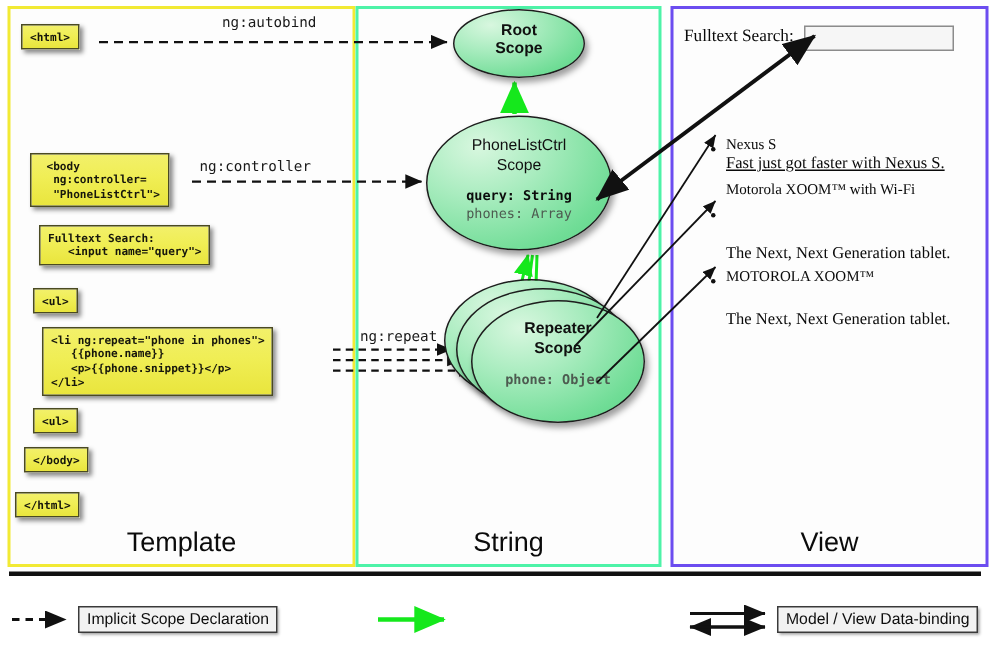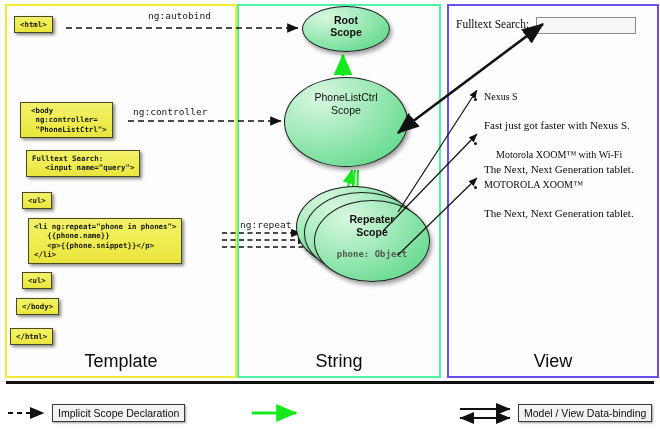--- a/index.html
+++ b/index.html
@@ -179,42 +179,46 @@
       <span>Root</span><br>
       <span>Scope</span>
     </div>
   </div>
 
   <div class="ell" id="ell-ctrl">
     <div class="t">
       <span>PhoneListCtrl</span><br>
       <span>Scope</span>
     </div>
+    <div class="props">
+      <div class="k">query: String</div>
+      <div class="d">phones: Array</div>
+    </div>
   </div>
 
   <div class="ell rep" id="ell-rep3"></div>
   <div class="ell rep" id="ell-rep2"></div>
   <div class="ell rep" id="ell-rep1">
     <div class="t">
       <span>Repeater</span><br>
       <span>Scope</span>
     </div>
     <div class="props">phone: Object</div>
   </div>
 
   <div id="view-inner">
     <div class="v-srch-label">Fulltext Search:</div>
     <input class="v-srch-input" type="text" placeholder="" style="">
 
     <div class="v-bullet" style="top:89px;"></div>
     <div class="v-item" style="top:82px;">Nexus S</div>
-    <div class="v-sub" style="top:110px;">Fast just got faster with Nexus S.</div>
+    <div class="v-sub" style="top:94px;text-decoration:underline;">Fast just got faster with Nexus S.</div>
 
     <div class="v-bullet" style="top:133px;"></div>
-    <div class="v-item" style="top:140px;margin-left:12px;">Motorola XOOM™  with Wi-Fi</div>
+    <div class="v-item" style="top:112px;">Motorola XOOM™  with Wi-Fi</div>
     <div class="v-sub" style="top:154px;">The Next, Next Generation tablet.</div>
 
     <div class="v-bullet" style="top:177px;"></div>
     <div class="v-item" style="top:170px;">MOTOROLA XOOM™</div>
     <div class="v-sub" style="top:198px;">The Next, Next Generation tablet.</div>
   </div>
 
   <svg class="ov" viewBox="0 0 660 435">
     <defs>
       <marker id="arrT" markerWidth="10" markerHeight="10" refX="8" refY="3.4" orient="auto">

